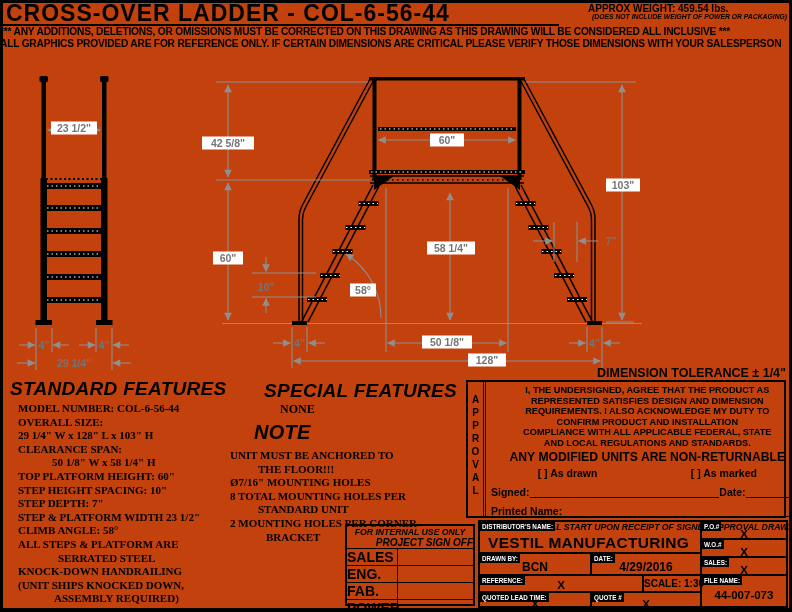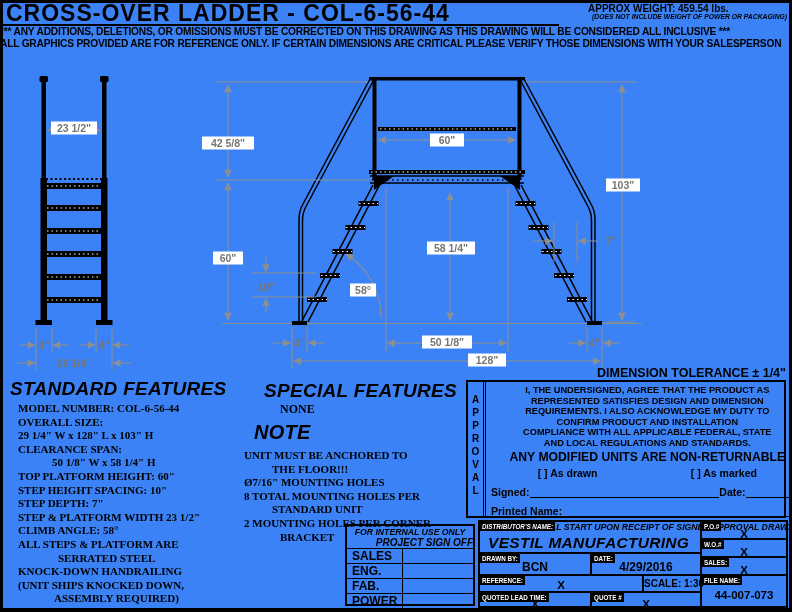--- a/index.html
+++ b/index.html
@@ -1,17 +1,17 @@
 <!DOCTYPE html>
 <html><head>
 <meta charset="utf-8">
 <style>
   html,body { margin:0; padding:0; background:#e8e8e8; }
   #page {
-    position:relative; width:792px; height:612px; background:#3b82f6;
+    position:relative; width:792px; height:612px; background:#c2410c;
     font-family:"Liberation Sans", sans-serif; color:#000; overflow:hidden;
     margin:0 auto;
   }
   .page-border { position:absolute; inset:0; border:3px solid #000; border-bottom-width:4px; pointer-events:none; }
   .abs { position:absolute; }
 
   
   .title { left:6px; top:0px; font-size:23px; font-weight:bold; letter-spacing:1px; white-space:nowrap; }
   .title-underline { left:3px; top:24px; width:556px; height:2px; background:#000; }
   .weight { left:588px; top:3px; font-size:10px; font-weight:bold; white-space:nowrap; }
@@ -41,30 +41,30 @@
   .sig-row { display:flex; align-items:flex-end; font-size:10.5px; font-weight:bold; margin-top:7px; text-align:left; }
   .sig-line { flex:1; border-bottom:1.3px solid #000; height:11px; }
   .sig-line.date-line { flex:0 0 58px; }
   .appr-lead { font-size:8.7px; font-weight:bold; font-style:italic; margin-top:5px; white-space:nowrap; }
 
   
   .signoff { left:345px; top:524px; width:130px; height:82px; border:2px solid #000; box-sizing:border-box; display:flex; flex-direction:column; }
   .so-h1 { font-size:8.7px; font-weight:bold; font-style:italic; text-align:center; line-height:10px; margin-top:1px; white-space:nowrap; }
   .so-h2 { font-size:10px; font-weight:bold; text-align:right; line-height:11px;font-style:italic; }
   .so-row { display:flex; border-top:1.5px solid #000; flex:1; }
-  .so-label { width:50px; border-right:1.5px solid #000; font-size:12px; font-weight:bold; padding-left:5px; display:flex; align-items:center; }
+  .so-label { width:50px; border-right:1.5px solid #000; font-size:14px; font-weight:bold; display:flex; align-items:center; }
   .so-value { flex:1; }
 
   
   .tb { left:478px; top:520px; width:310px; height:88px; border:2.5px solid #000; box-sizing:border-box; display:flex; }
   .tb-left { width:220px; border-right:2px solid #000; display:flex; flex-direction:column; }
   .tb-right { flex:1; display:flex; flex-direction:column; }
   .cell { position:relative; box-sizing:border-box; }
   .chip { position:absolute; top:0; left:0; background:#000; color:#fff; font-size:6.3px; font-weight:bold; padding:1px 2px; white-space:nowrap; }
-  .tb-dist { height:34px; border-bottom:2px solid #000;font-style:italic; }
+  .tb-dist { height:34px; border-bottom:2px solid #000; }
   .tb-dist .val { font-size:15.5px; font-weight:bold; letter-spacing:0.3px; padding:12px 0 0 8px; white-space:nowrap; }
   .tb-row { display:flex; border-bottom:2px solid #000; }
   .tb-row2 { height:20px; } .tb-row3 { height:16px; } .tb-row4 { flex:1; border-bottom:none; }
   .tb-c { position:relative; box-sizing:border-box; }
   .w114 { width:112px; border-right:2px solid #000; } .grow { flex:1; }
   .tb-val { font-size:11.5px; font-weight:bold; text-align:center; padding-top:5px; }
   .tb-row2 .tb-val { padding-top:6px; font-size:12px; }
   .tb-scale { width:56px; font-size:10px; font-weight:bold; text-align:center; line-height:15px; white-space:nowrap; }
   .tb-ref { flex:1; border-right:2px solid #000; position:relative; }
   .tbr { border-bottom:2px solid #000; position:relative; }
@@ -293,21 +293,21 @@
     <div class="feat">ALL STEPS &amp; PLATFORM ARE</div>
     <div class="feat ind2">SERRATED STEEL</div>
     <div class="feat">KNOCK-DOWN HANDRAILING</div>
     <div class="feat">(UNIT SHIPS KNOCKED DOWN,</div>
     <div class="feat ind4">ASSEMBLY REQUIRED)</div>
   </div>
 
   <div class="abs sec-title" style="left:264px; top:380px;">SPECIAL FEATURES</div>
   <div class="abs feat" style="left:280px; top:403px; font-size:12px;">NONE</div>
   <div class="abs sec-title" style="left:254px; top:421px; font-size:20px;">NOTE</div>
-  <div class="abs" style="left:244px; top:449px;">
+  <div class="abs" style="left:230px; top:449px;">
     <div class="feat">UNIT MUST BE ANCHORED TO</div>
     <div class="feat ind3">THE FLOOR!!!</div>
     <div class="feat">Ø7/16" MOUNTING HOLES</div>
     <div class="feat">8 TOTAL MOUNTING HOLES PER</div>
     <div class="feat ind3">STANDARD UNIT</div>
     <div class="feat">2 MOUNTING HOLES PER CORNER</div>
     <div class="feat ind4">BRACKET</div>
   </div>
 
   <div class="abs tol">DIMENSION TOLERANCE ± 1/4"</div>

